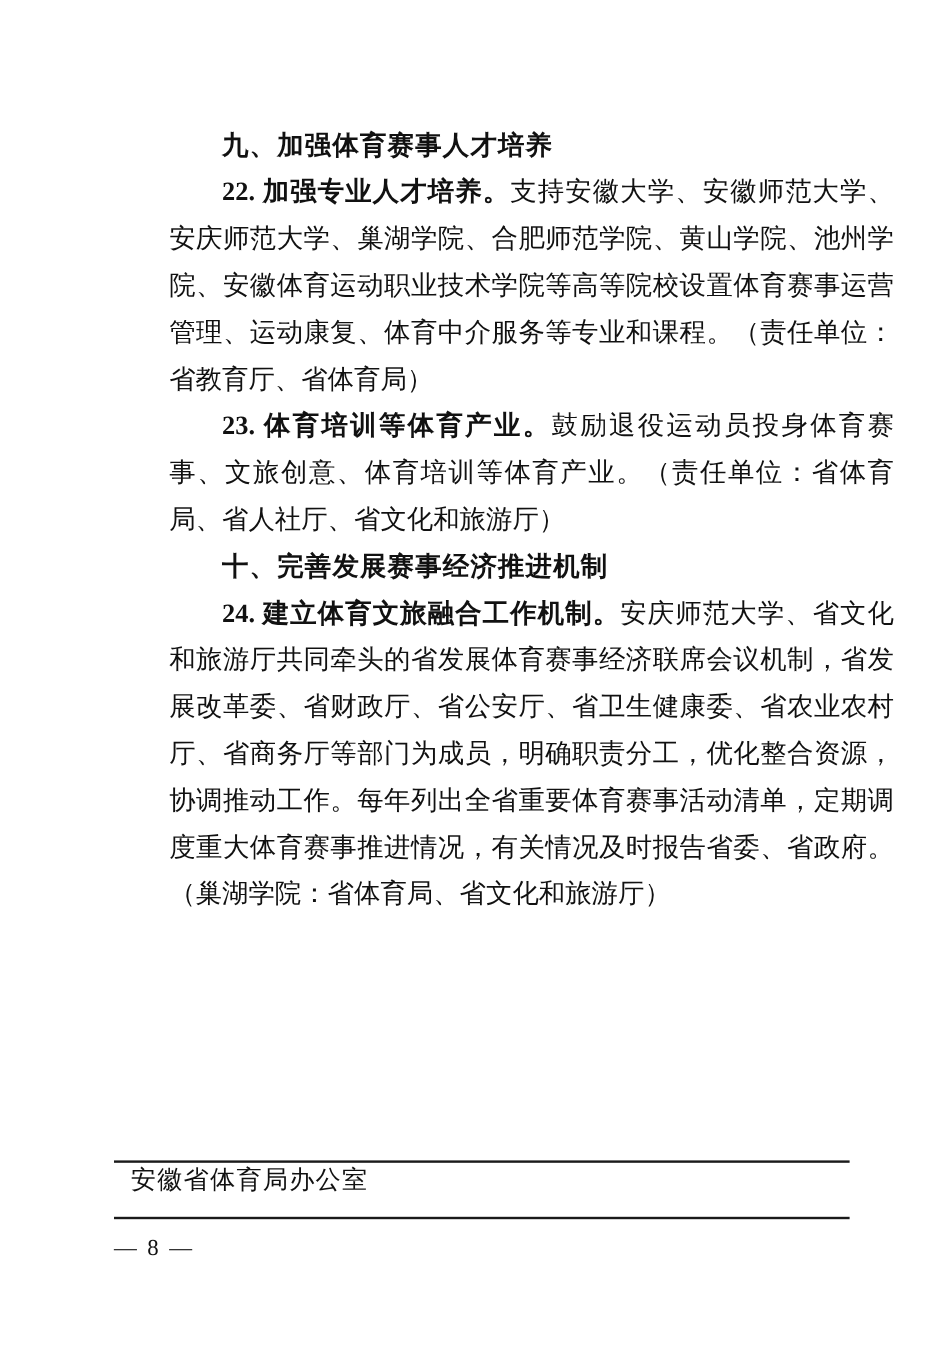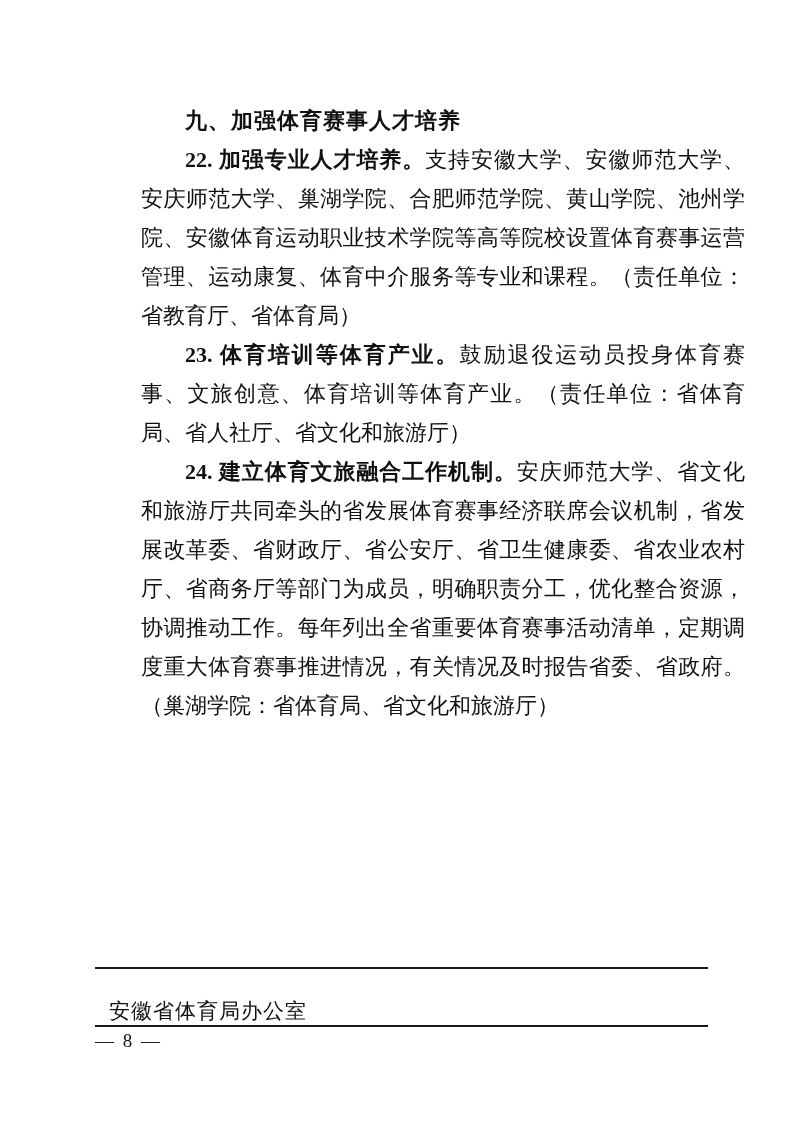--- a/index.html
+++ b/index.html
@@ -42,26 +42,26 @@
     text-indent: 44px;
   }
   .lead {
     font-weight: 700;
   }
   .footer-row {
     position: absolute;
     left: 95px;
     top: 967px;
     width: 613px;
-    height: 60px;
+    height: 49px;
     box-sizing: border-box;
     border-top: 2px solid #1a1a1a;
     border-bottom: 2px solid #1a1a1a;
     display: flex;
-    align-items: flex-end;
+    align-items: flex-start;
     justify-content: space-between;
     padding: 0 33px 0 14px;
     font-size: 21px;
     letter-spacing: 1px;
   }
   .page-number {
     position: absolute;
     left: 95px;
     top: 1030px;
     font-size: 19px;
@@ -74,20 +74,21 @@
 <div class="page">
 
   <div class="content">
 
     <h2 class="section-heading">九、加强体育赛事人才培养</h2>
 
     <p class="para"><span class="lead">22.</span> <span class="lead">加强专业人才培养。</span><span>支持安徽大学、安徽师范大学、安庆师范大学、巢湖学院、合肥师范学院、黄山学院、池州学院、安徽体育运动职业技术学院等高等院校设置体育赛事运营管理、运动康复、体育中介服务等专业和课程。</span><span>（责任单位：省教育厅、省体育局）</span></p>
 
     <p class="para"><span class="lead">23.</span> <span class="lead">体育培训等体育产业。</span><span>鼓励退役运动员投身体育赛事、文旅创意、体育培训等体育产业。</span><span>（责任单位：省体育局、省人社厅、省文化和旅游厅）</span></p>
 
+    <h2 class="section-heading">十、完善发展赛事经济推进机制</h2>
 
     <p class="para"><span class="lead">24.</span> <span class="lead">建立体育文旅融合工作机制。</span><span>安庆师范大学、省文化和旅游厅共同牵头的省发展体育赛事经济联席会议机制，省发展改革委、省财政厅、省公安厅、省卫生健康委、省农业农村厅、省商务厅等部门为成员，明确职责分工，优化整合资源，协调推动工作。每年列出全省重要体育赛事活动清单，定期调度重大体育赛事推进情况，有关情况及时报告省委、省政府。</span><span>（巢湖学院：省体育局、省文化和旅游厅）</span></p>
 
   </div>
 
   <div class="footer-row">
     <span>安徽省体育局办公室</span>
   </div>
 
   <div class="page-number">— 8 —</div>

